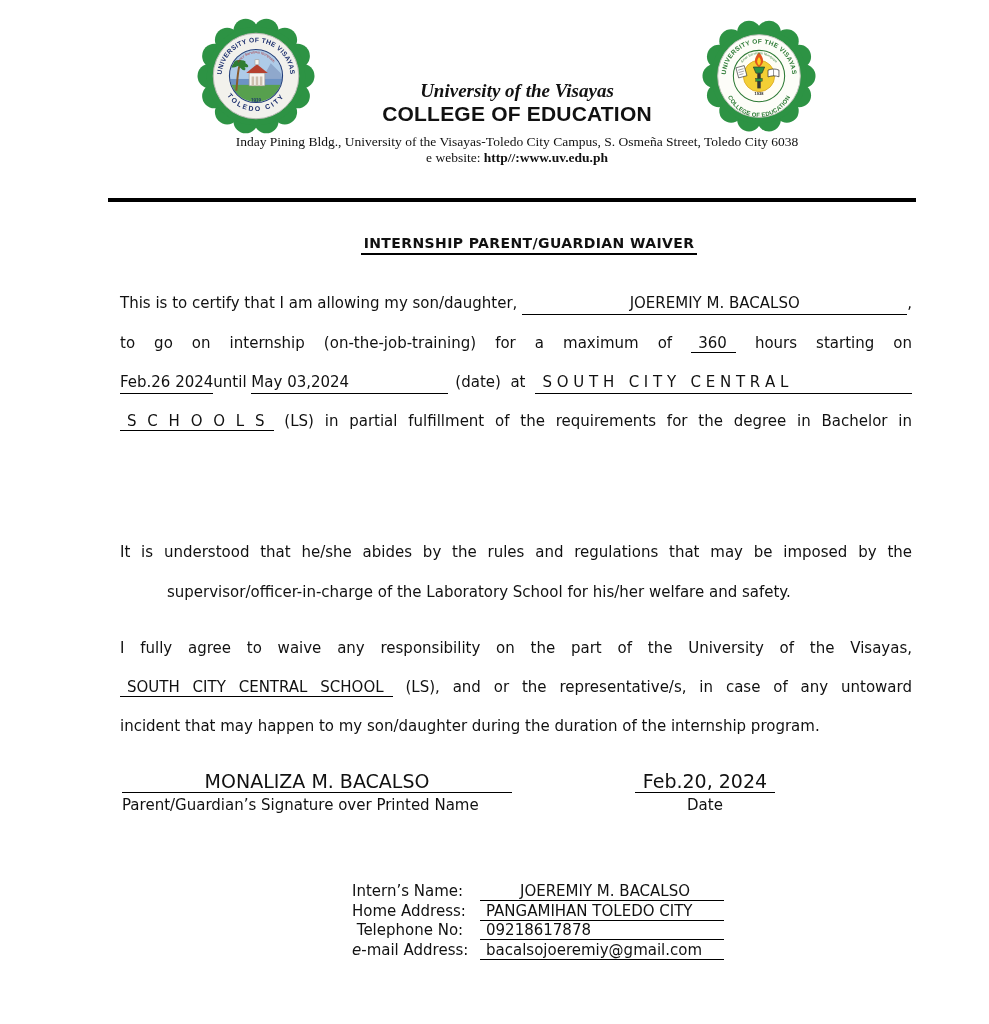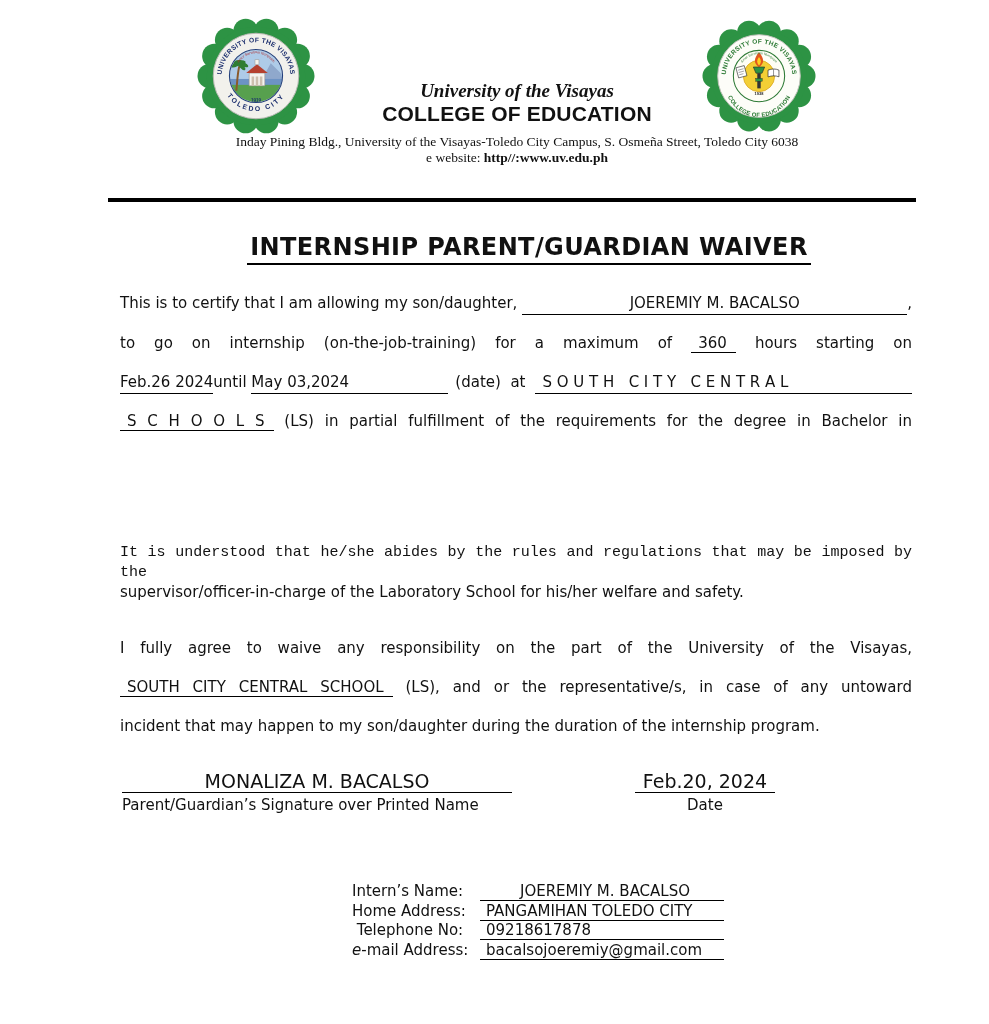--- a/index.html
+++ b/index.html
@@ -13,21 +13,21 @@
             font-size:19px;line-height:1.15;}
   .college-name{font-family:"Liberation Sans",sans-serif;font-weight:bold;
             font-size:21px;letter-spacing:.2px;line-height:1.15;}
   .addr{left:45px;right:0;top:134px;text-align:center;
         font-family:"Liberation Serif",serif;font-size:13.5px;line-height:1.2;}
   .web b{font-weight:bold;}
   .rule{left:108px;top:198px;width:808px;height:3.5px;background:#000;}
 
   
   .title-wrap{left:120px;right:77px;top:233px;text-align:center;}
-  .doc-title{display:inline-block;font-weight:bold;font-size:24px;letter-spacing:.4px;
+  .doc-title{display:inline-block;font-weight:bold;font-size:14px;letter-spacing:.4px;
              border-bottom:2.5px solid #000;padding:0 3px 2px 3px;margin-left:26px;}
 
   
   .bl{left:120px;width:792px;font-size:15px;line-height:1.3;}
   .flexline{display:flex;align-items:baseline;}
   .pre{white-space:pre;}
   .u{border-bottom:1.6px solid #000;}
   .fill{flex:1;text-align:center;}
   .jline{text-align:justify;text-align-last:justify;-moz-text-align-last:justify;}
   .w197{width:197px;}
@@ -206,22 +206,22 @@
     <span class="u pre w197">May 03,2024</span>
     <span class="pre padr">(date)  at</span>
     <span class="u pre fill padl" style="text-align:left;">S O U T H   C I T Y   C E N T R A L</span>
   </div>
 
   <div class="abs bl jline" style="top:412px;">
     <span class="u padr">S C H O O L S</span> <span>(LS) in partial fulfillment of the requirements for the degree in Bachelor in</span>
   </div>
 
 
-  <div class="abs bl jline" style="top:543px;font-family:Liberation Mono, monospace;">It is understood that he/she abides by the rules and regulations that may be imposed by the</div>
-  <div class="abs bl" style="top:583px;">supervisor/officer-in-charge of the Laboratory School for his/her welfare and safety.</div>
+  <div class="abs bl jline" style="top:543px;">It is understood that he/she abides by the rules and regulations that may be imposed by the</div>
+  <div class="abs bl" style="top:583px;margin-left:47px;">supervisor/officer-in-charge of the Laboratory School for his/her welfare and safety.</div>
 
   <div class="abs bl jline" style="top:678px;">
     <span class="u padr">SOUTH CITY CENTRAL SCHOOL</span> <span>(LS), and or the representative/s, in case of any untoward</span>
   </div>
   <div class="abs bl jline" style="top:639px;">I fully agree to waive any responsibility on the part of the University of the Visayas,</div>
   <div class="abs bl" style="top:717px;">incident that may happen to my son/daughter during the duration of the internship program.</div>
 
   <div class="abs sig-left">
     <div class="sig-name">MONALIZA M. BACALSO</div>
     <div class="sig-label">Parent/Guardian’s Signature over Printed Name</div>

